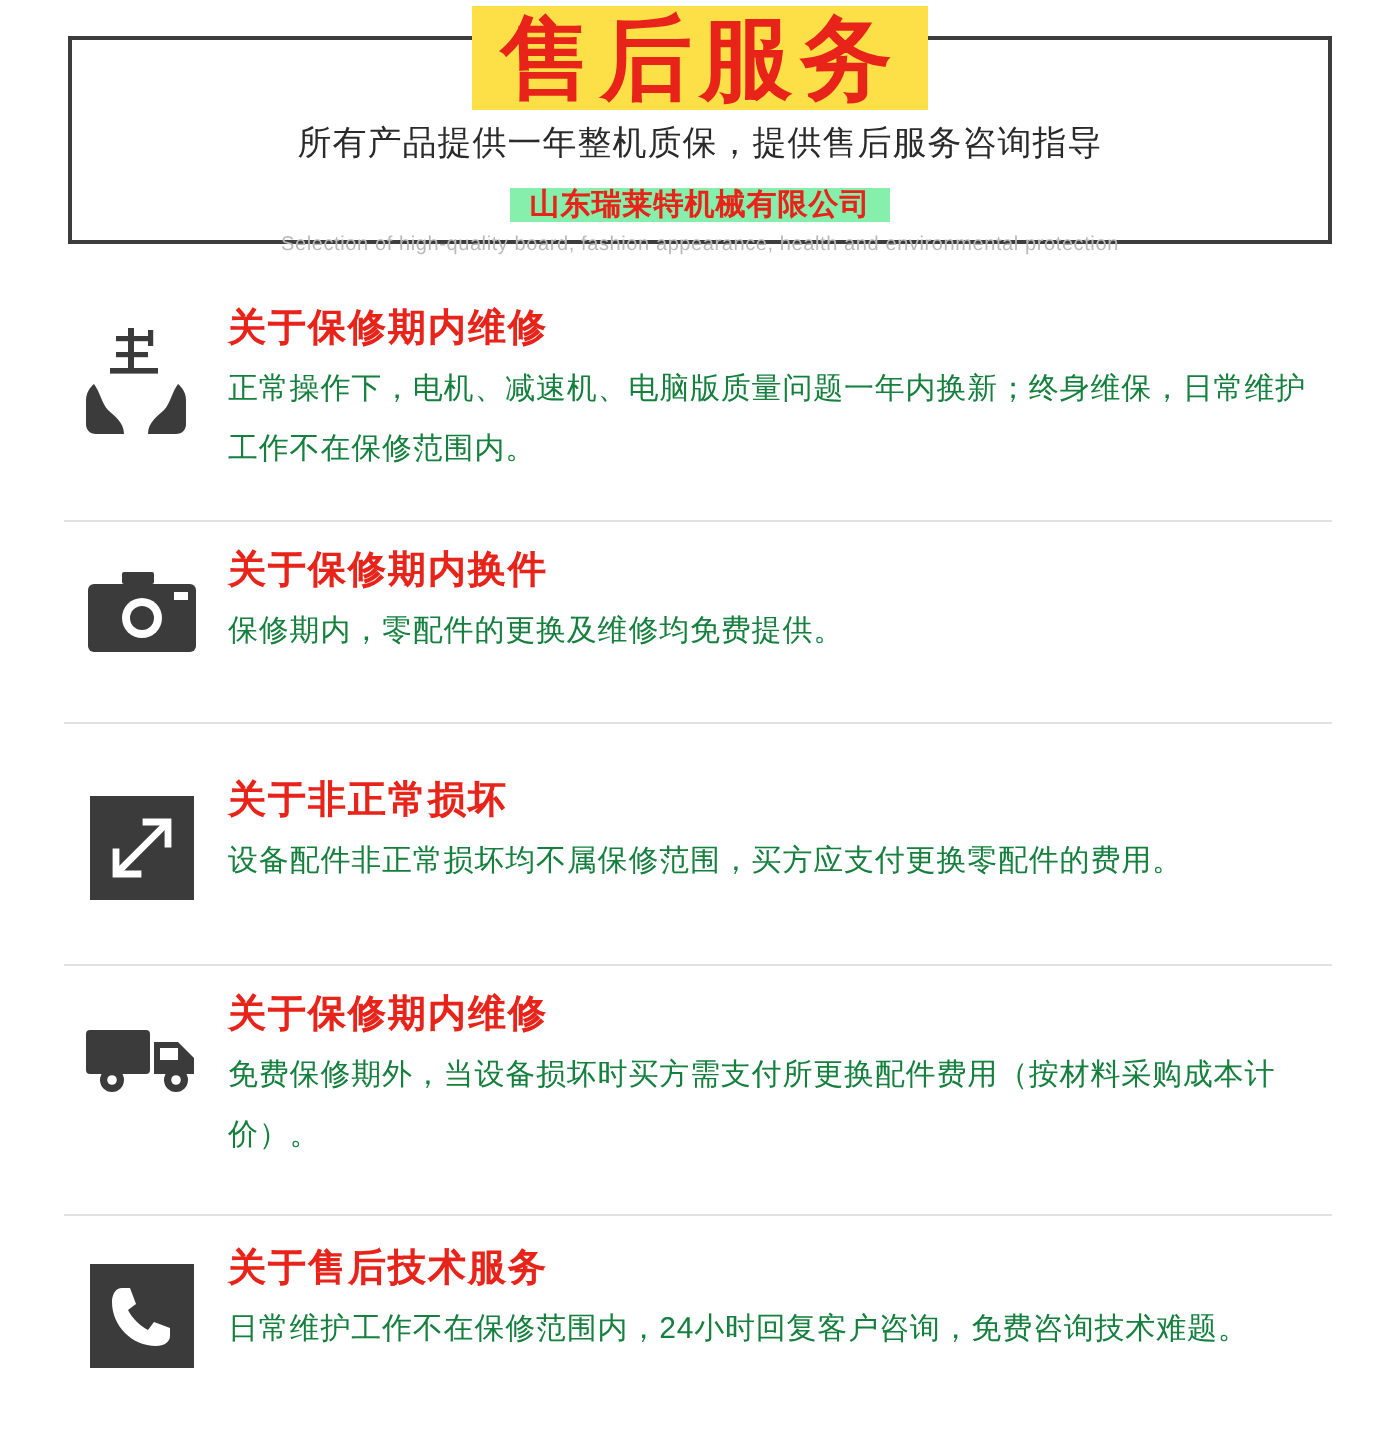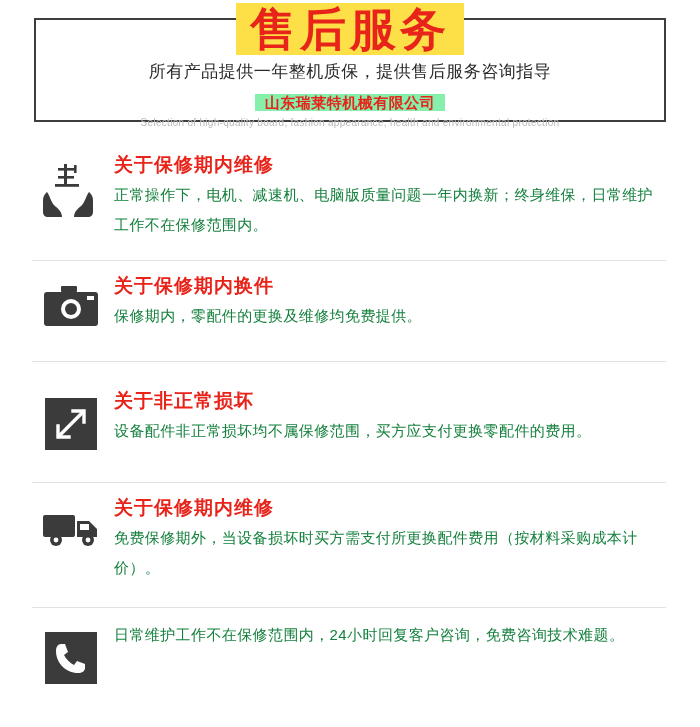--- a/index.html
+++ b/index.html
@@ -244,18 +244,19 @@
     <div class="divider"></div>
 
     <div class="item row-5">
       <div class="item-icon">
         <svg class="ico" width="52" height="52" viewBox="0 0 52 52">
           <rect x="0" y="0" width="52" height="52" fill="#3b3b3b"></rect>
           <path d="M16 12 C13 12 11 15 11 19 C11 31 21 41 33 41 C37 41 40 39 40 36 L40 32 L32 29 L29 33 C25 31 21 27 19 23 L23 20 L20 12 Z" fill="#ffffff"></path>
         </svg>
       </div>
       <div class="item-body">
+        <div class="item-title">关于售后技术服务</div>
         <div class="item-text">日常维护工作不在保修范围内，24小时回复客户咨询，免费咨询技术难题。</div>
       </div>
     </div>
 
   </div>
 </div>
 
 </body></html>

